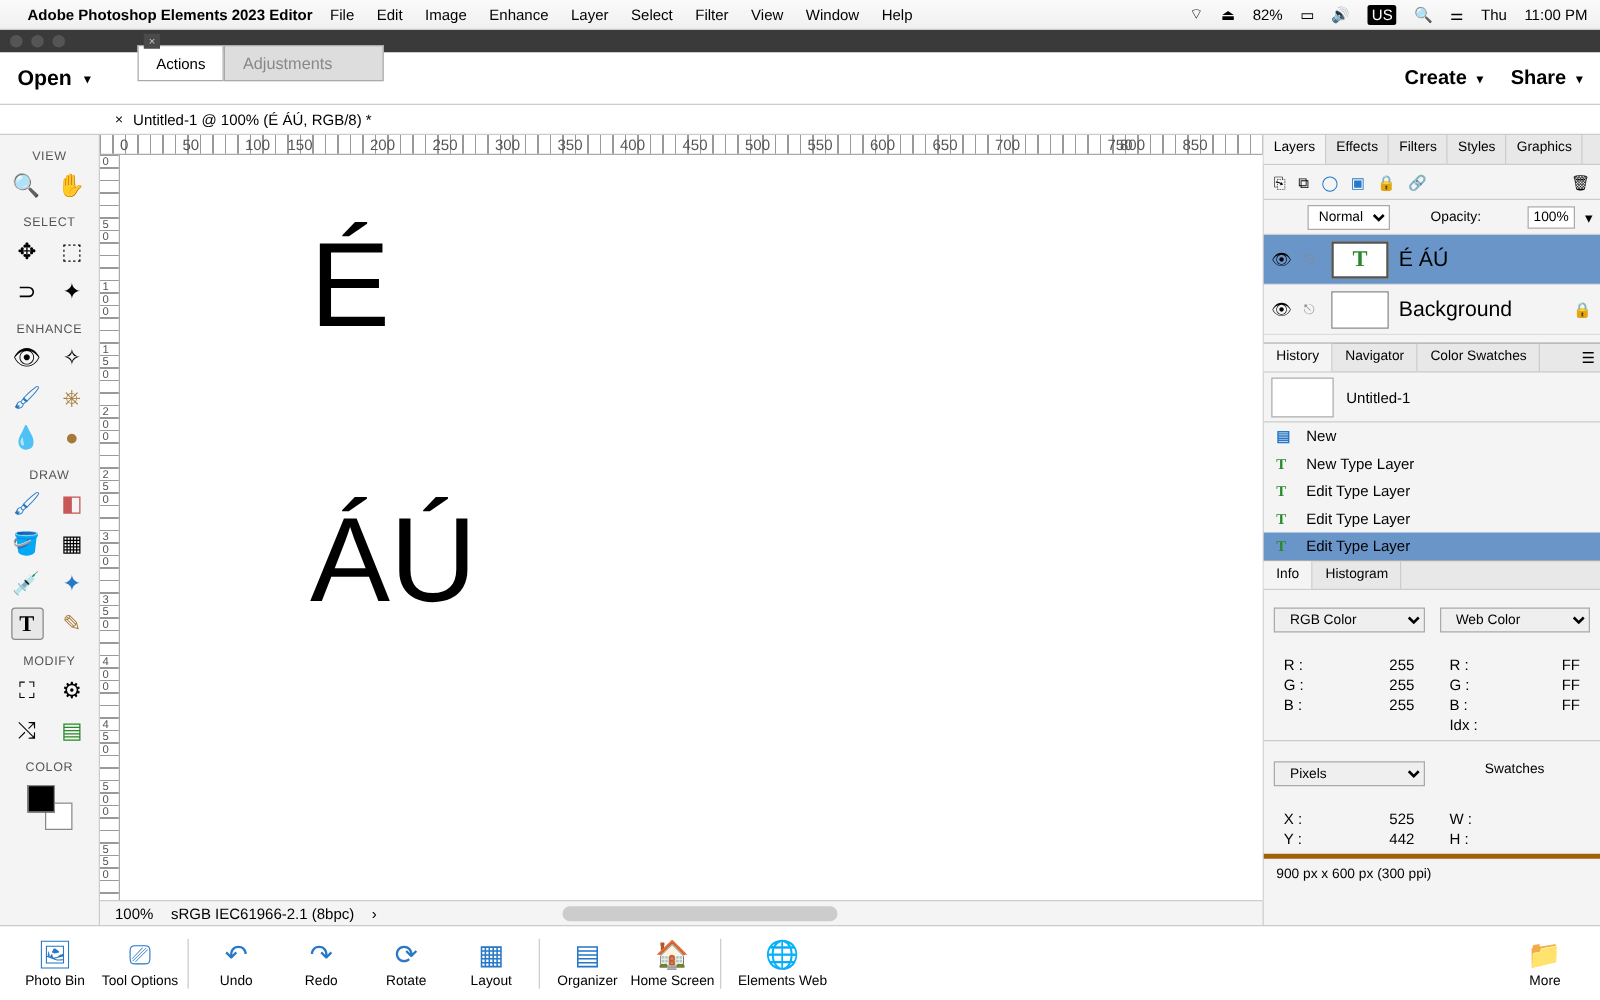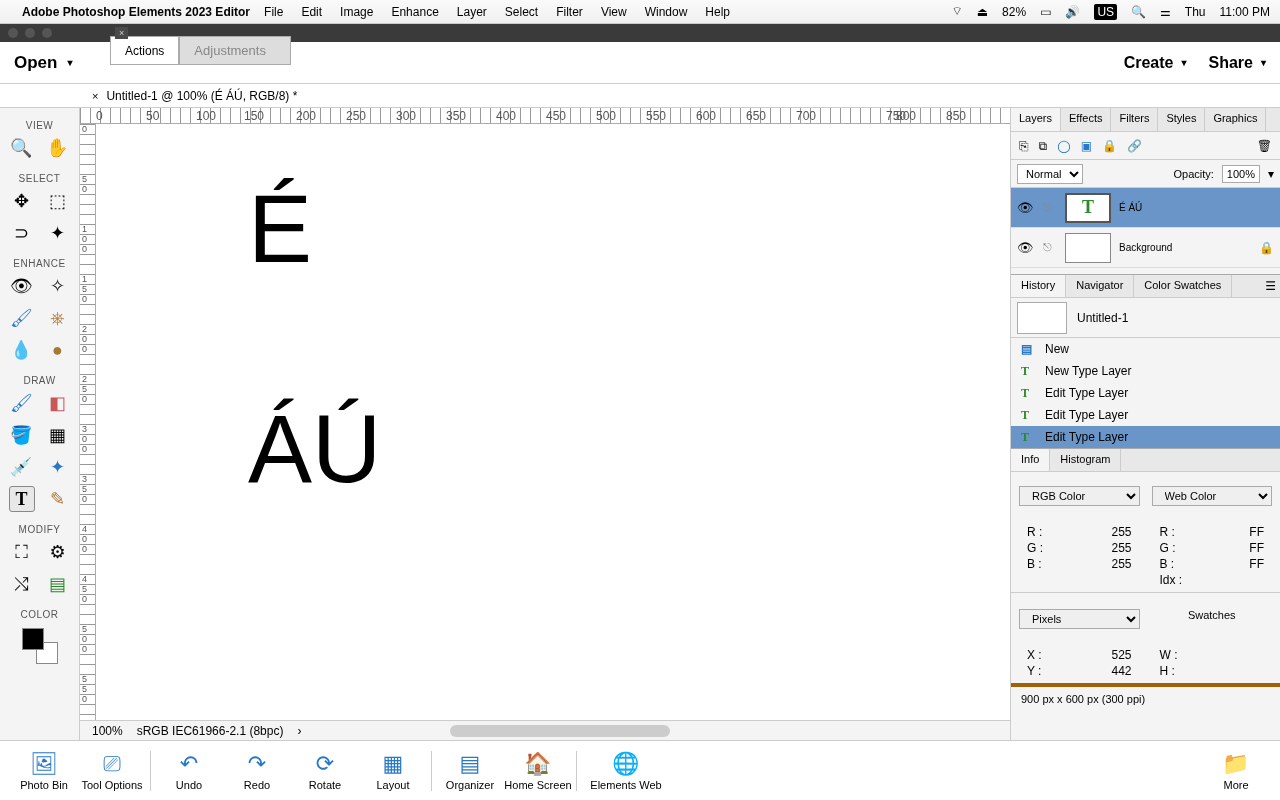--- a/index.html
+++ b/index.html
@@ -47,30 +47,30 @@
 .canvas .txt2{position:absolute;left:152px;top:270px;font-size:96px;font-weight:400;font-family:Arial,sans-serif;}
 .status{height:20px;background:#f4f4f4;border-top:1px solid #ccc;display:flex;align-items:center;padding-left:12px;font-size:11px;gap:14px;}
 .status .scrollthumb{margin-left:auto;width:220px;height:12px;background:#ccc;border-radius:6px;margin-right:340px;}
 .rightpanel{width:270px;background:#f4f4f4;border-left:1px solid #ccc;display:flex;flex-direction:column;}
 .ptabs{display:flex;height:24px;border-bottom:1px solid #ccc;background:#e8e8e8;}
 .ptabs .pt{padding:4px 8px;font-size:11px;border-right:1px solid #ccc;cursor:pointer;}
 .ptabs .pt.active{background:#f4f4f4;}
 .layertools{height:28px;display:flex;align-items:center;padding:0 8px;gap:10px;border-bottom:1px solid #ccc;}
 .layertools .trash{margin-left:auto;}
 .blendrow{height:28px;display:flex;align-items:center;padding:0 6px;gap:8px;border-bottom:1px solid #ccc;}
-.blendrow select,.blendrow .op{font-size:11px;border:1px solid #aaa;background:#fff;padding:2px 4px;}
+.blendrow select,.blendrow .op{font-size:11px;border:1px solid #aaa;background:#fff;padding:2px 4px;margin-left:29px;}
 .blendrow .oplabel{margin-left:auto;font-size:11px;}
 .layer{height:40px;display:flex;align-items:center;padding:0 6px;gap:8px;border-bottom:1px solid #ddd;}
 .layer.sel{background:#6a95c9;}
 .layer .eye{width:18px;font-size:13px;}
 .layer .lock{width:14px;font-size:11px;color:#888;}
 .layer .thumb{width:46px;height:30px;background:#fff;border:1px solid #888;display:flex;align-items:center;justify-content:center;}
 .layer .thumb.t{border:2px solid #555;}
 .layer .thumb .T{color:#2a8a2a;font-weight:bold;font-size:18px;font-family:serif;}
-.layer .name{font-size:10px;}
+.layer .name{font-size:17px;}
 .histtabs{display:flex;height:24px;border-top:1px solid #aaa;border-bottom:1px solid #ccc;background:#e8e8e8;margin-top:6px;}
 .histtabs .pt{padding:4px 10px;font-size:11px;border-right:1px solid #ccc;}
 .histtabs .pt.active{background:#f4f4f4;}
 .histhead{height:40px;display:flex;align-items:center;padding:6px;gap:10px;border-bottom:1px solid #ccc;}
 .histhead .th{width:50px;height:32px;background:#fff;border:1px solid #aaa;}
 .histlist .hi{height:22px;display:flex;align-items:center;padding-left:10px;gap:8px;font-size:12px;}
 .histlist .hi.sel{background:#6a95c9;}
 .histlist .hi .ic{width:16px;color:#2a8a2a;font-family:serif;font-weight:bold;}
 .infotabs{display:flex;height:24px;border-top:1px solid #aaa;border-bottom:1px solid #ccc;background:#e8e8e8;}
 .infotabs .pt{padding:4px 10px;font-size:11px;border-right:1px solid #ccc;}
@@ -120,21 +120,21 @@
 <div class="windowbar">
   <div class="dot"></div>
   <div class="dot"></div>
   <div class="dot"></div>
 </div>
 
 <div class="toolbar">
   <div class="openbtn">Open</div>
   <div class="tabs-sub">
     <div class="t active"><span class="x">×</span><span>Actions</span></div>
-    <div class="t" style="color:#888;padding-right:24px;">Adjustments</div>
+    <div class="t" style="color:#888;padding-right:40px;">Adjustments</div>
   </div>
   <div class="rightbtns">
     <div class="b">Create</div>
     <div class="b">Share</div>
   </div>
 </div>
 
 <div class="doctab">
   <span class="x">×</span>
   <span>Untitled-1 @ 100% (É ÁÚ, RGB/8) *</span>
@@ -200,21 +200,21 @@
         <div class="bg"></div>
         <div class="fg"></div>
       </div>
   </div>
 
   <div class="canvaswrap">
     <div class="ruler-h">
       <span style="left:16px">0</span>
         <span style="left:66px">50</span>
         <span style="left:116px">100</span>
-        <span style="left:164px">150</span>
+        <span style="left:150px">150</span>
         <span style="left:216px">200</span>
         <span style="left:266px">250</span>
         <span style="left:316px">300</span>
         <span style="left:366px">350</span>
         <span style="left:416px">400</span>
         <span style="left:466px">450</span>
         <span style="left:516px">500</span>
         <span style="left:566px">550</span>
         <span style="left:616px">600</span>
         <span style="left:666px">650</span>

